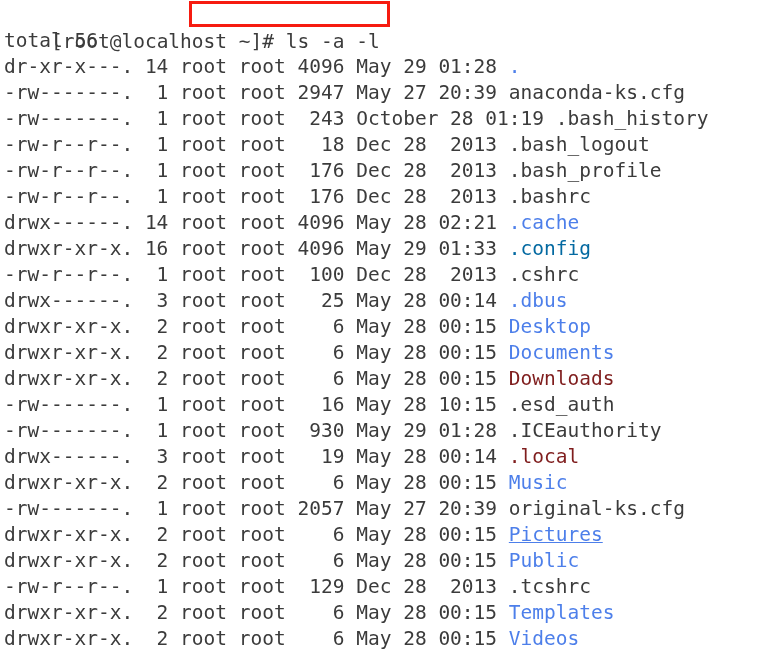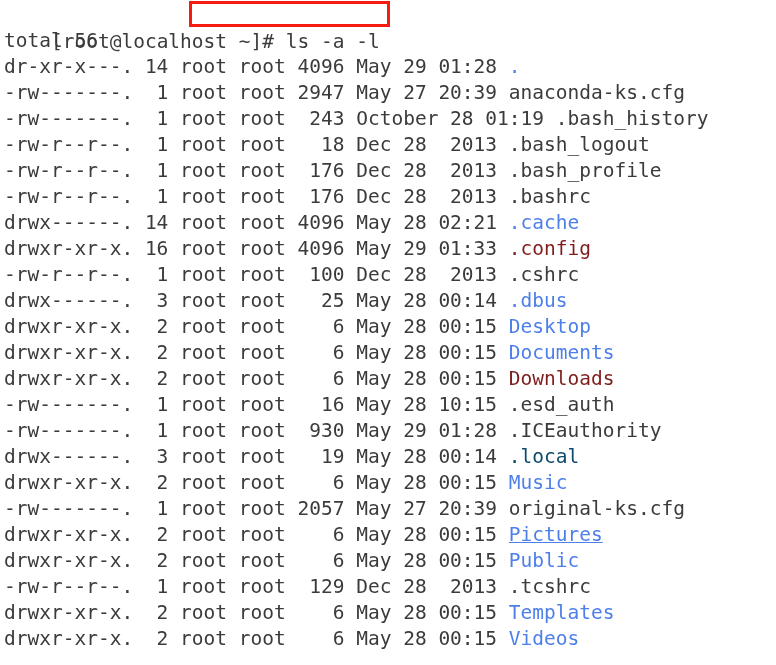--- a/index.html
+++ b/index.html
@@ -69,29 +69,29 @@
   <div class="line">total 56</div>
 
   <div id="listing">
       <div class="line"><span class="seg">dr-xr-x---. 14 root root 4096 May 29 01:28 </span><span class="seg dir" style="color: rgb(77, 127, 234);">.</span></div>
       <div class="line"><span class="seg">-rw-------.  1 root root 2947 May 27 20:39 </span><span class="seg file">anaconda-ks.cfg</span></div>
       <div class="line"><span class="seg">-rw-------.  1 root root  243 October 28 01:19 </span><span class="seg file">.bash_history</span></div>
       <div class="line"><span class="seg">-rw-r--r--.  1 root root   18 Dec 28  2013 </span><span class="seg file">.bash_logout</span></div>
       <div class="line"><span class="seg">-rw-r--r--.  1 root root  176 Dec 28  2013 </span><span class="seg file">.bash_profile</span></div>
       <div class="line"><span class="seg">-rw-r--r--.  1 root root  176 Dec 28  2013 </span><span class="seg file">.bashrc</span></div>
       <div class="line"><span class="seg">drwx------. 14 root root 4096 May 28 02:21 </span><span class="seg dir" style="color: rgb(77, 127, 234);">.cache</span></div>
-      <div class="line"><span class="seg">drwxr-xr-x. 16 root root 4096 May 29 01:33 </span><span class="seg dir" style="color: #7f1d1d;">.config</span></div>
+      <div class="line"><span class="seg">drwxr-xr-x. 16 root root 4096 May 29 01:33 </span><span class="seg dir" style="color: #0369a1;">.config</span></div>
       <div class="line"><span class="seg">-rw-r--r--.  1 root root  100 Dec 28  2013 </span><span class="seg file">.cshrc</span></div>
       <div class="line"><span class="seg">drwx------.  3 root root   25 May 28 00:14 </span><span class="seg dir" style="color: rgb(77, 127, 234);">.dbus</span></div>
       <div class="line"><span class="seg">drwxr-xr-x.  2 root root    6 May 28 00:15 </span><span class="seg dir" style="color: rgb(77, 127, 234);">Desktop</span></div>
       <div class="line"><span class="seg">drwxr-xr-x.  2 root root    6 May 28 00:15 </span><span class="seg dir" style="color: rgb(77, 127, 234);">Documents</span></div>
       <div class="line"><span class="seg">drwxr-xr-x.  2 root root    6 May 28 00:15 </span><span class="seg dir" style="color: #7f1d1d;">Downloads</span></div>
       <div class="line"><span class="seg">-rw-------.  1 root root   16 May 28 10:15 </span><span class="seg file">.esd_auth</span></div>
       <div class="line"><span class="seg">-rw-------.  1 root root  930 May 29 01:28 </span><span class="seg file">.ICEauthority</span></div>
-      <div class="line"><span class="seg">drwx------.  3 root root   19 May 28 00:14 </span><span class="seg dir" style="color: #0c4a6e;">.local</span></div>
+      <div class="line"><span class="seg">drwx------.  3 root root   19 May 28 00:14 </span><span class="seg dir" style="color: #7f1d1d;">.local</span></div>
       <div class="line"><span class="seg">drwxr-xr-x.  2 root root    6 May 28 00:15 </span><span class="seg dir" style="color: rgb(77, 127, 234);">Music</span></div>
       <div class="line"><span class="seg">-rw-------.  1 root root 2057 May 27 20:39 </span><span class="seg file">original-ks.cfg</span></div>
       <div class="line"><span class="seg">drwxr-xr-x.  2 root root    6 May 28 00:15 </span><span class="seg dir" style="color: rgb(77, 127, 234); text-decoration: underline;">Pictures</span></div>
       <div class="line"><span class="seg">drwxr-xr-x.  2 root root    6 May 28 00:15 </span><span class="seg dir" style="color: rgb(77, 127, 234); text-align: center;">Public</span></div>
       <div class="line"><span class="seg">-rw-r--r--.  1 root root  129 Dec 28  2013 </span><span class="seg file">.tcshrc</span></div>
       <div class="line"><span class="seg">drwxr-xr-x.  2 root root    6 May 28 00:15 </span><span class="seg dir" style="color: rgb(77, 127, 234); margin-top: 40px;">Templates</span></div>
       <div class="line"><span class="seg">drwxr-xr-x.  2 root root    6 May 28 00:15 </span><span class="seg dir" style="color: rgb(77, 127, 234);">Videos</span></div>
     </div>
 
 </div>

